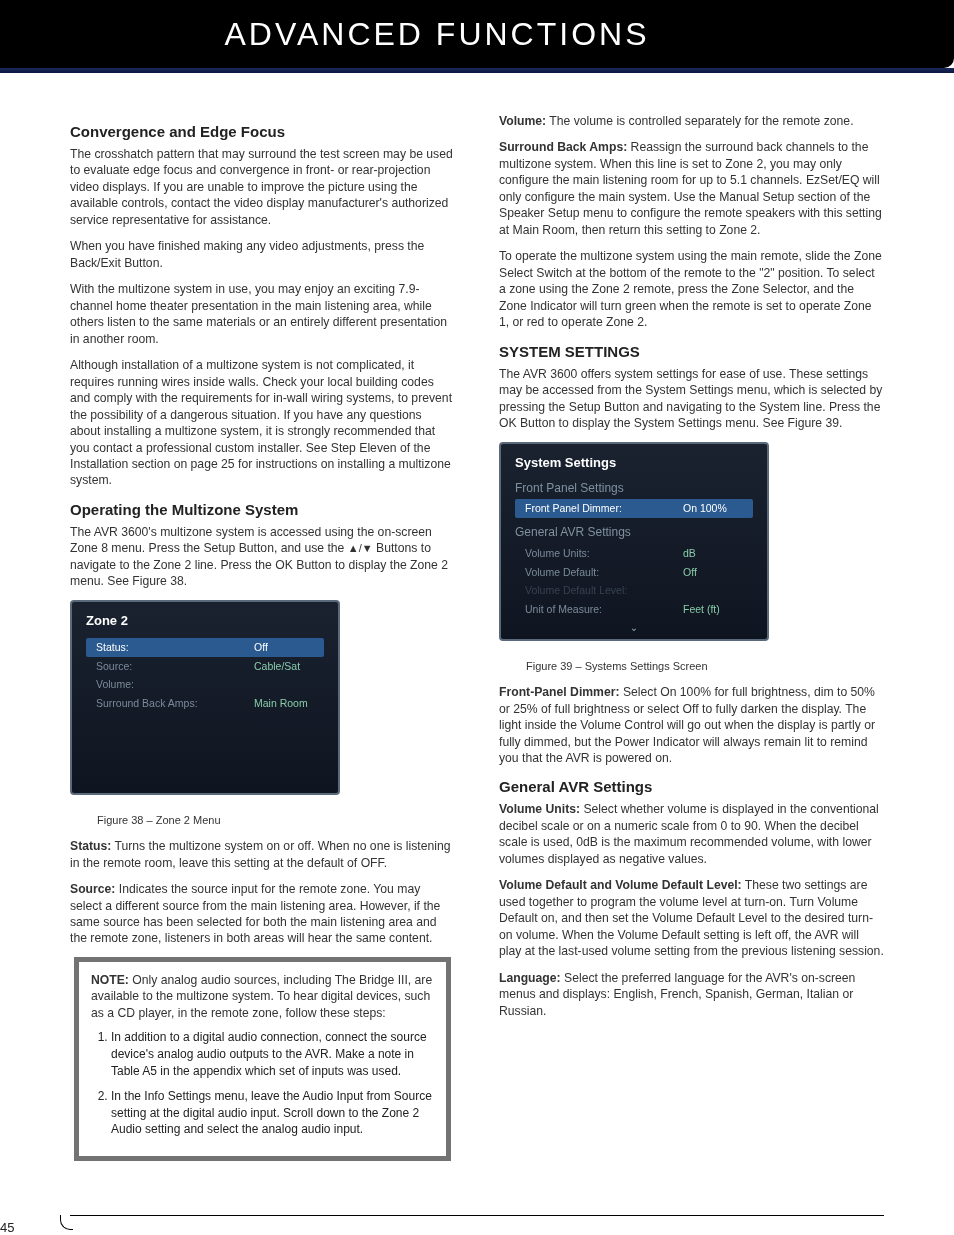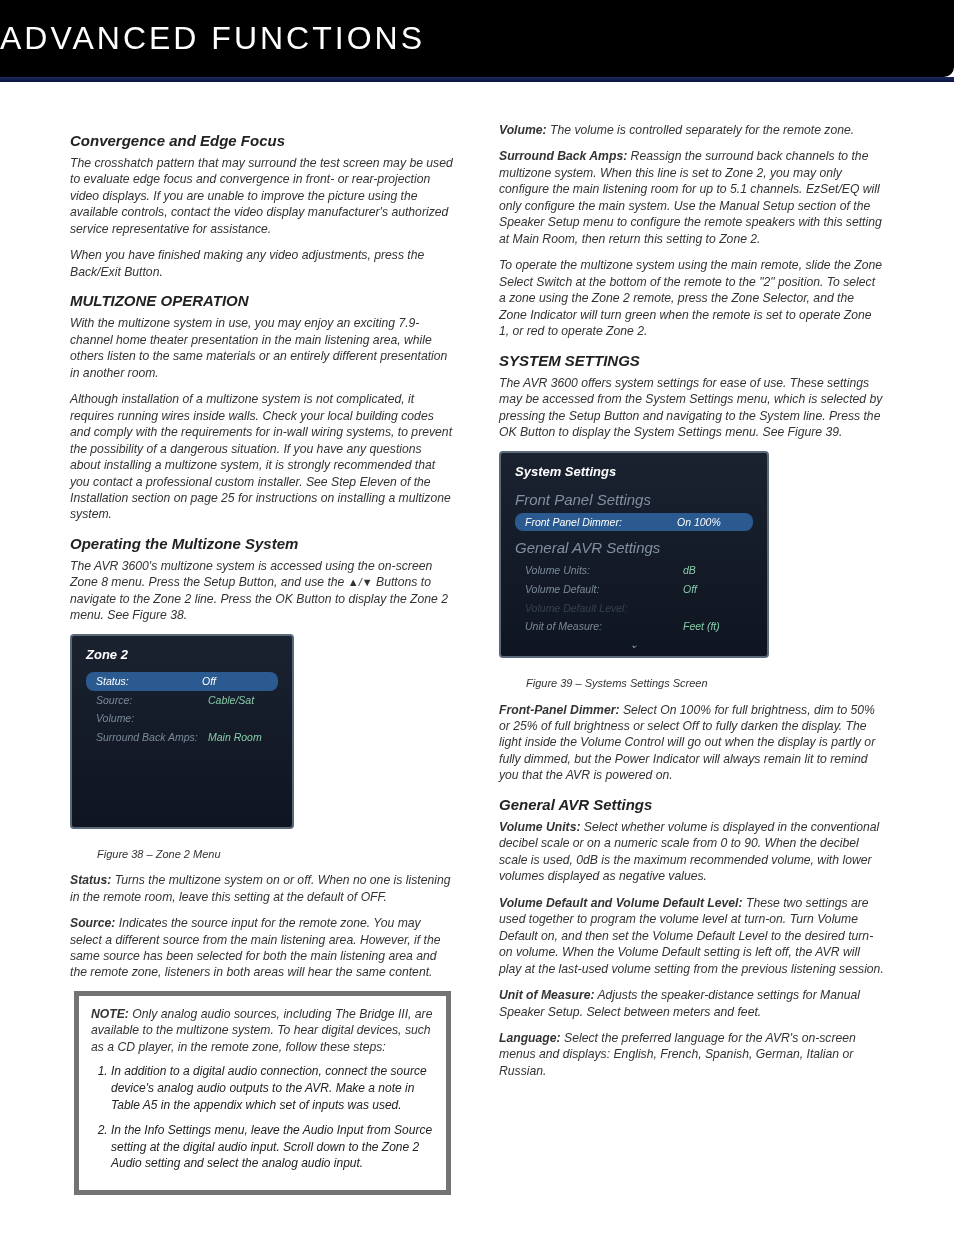--- a/index.html
+++ b/index.html
@@ -1,35 +1,35 @@
 <!DOCTYPE html>
 <html><head>
   <meta charset="utf-8">
   <style>
     * { box-sizing: border-box; margin: 0; padding: 0; }
     body { font-family: "Helvetica Neue", Arial, sans-serif; font-size: 13px; line-height: 1.4; color: #222; width: 954px; margin: 0 auto; background: #fff; }
-    .header-bar { background: #000; color: #fff; height: 77px; display: flex; align-items: center; justify-content: flex-start; padding-right: 80px; border-bottom-right-radius: 10px; position: relative; }
+    .header-bar { background: #000; color: #fff; height: 68px; display: flex; align-items: center; justify-content: center; padding-right: 80px; border-bottom-right-radius: 10px; position: relative; }
     .header-bar::after { content: ""; position: absolute; left: 0; right: 0; top: 0; height: 24px; background: linear-gradient(#0a1a3a,#001); opacity: 0; }
     .header-title { font-size: 32px; letter-spacing: 3px; font-weight: 300; font-family: Arial, sans-serif; }
     .header-underline { height: 5px; background: linear-gradient(#1a2a5a,#0a1540); margin-bottom: 40px; }
-    .page { display: flex; gap: 44px; padding: 0 70px; font-style: italic; }
+    .page { display: flex; gap: 44px; padding: 0 70px; }
     .col { flex: 1; min-width: 0; }
     h3.section { font-size: 15px; font-weight: 800; margin-top: 8px; margin-bottom: 4px; font-family: Arial, sans-serif; }
     p { margin-bottom: 10px; font-size: 12.2px; line-height: 1.35; color: #333; }
     .bold { font-weight: 800; }
     .note-box { border: 5px solid #737373; padding: 10px 12px; margin: 10px 4px; font-size: 12px; }
     .note-box p { margin-bottom: 8px; }
     .note-box ol { margin-left: 20px; font-size: 12px; }
     .note-box li { margin-bottom: 8px; }
     .fig-caption { font-size: 11px; color: #333; margin: 18px 0 10px 0; padding-left: 27px; }
     .osd { background: linear-gradient(#1a2230,#0f1520); border: 2px solid #5a6a7a; border-radius: 4px; padding: 10px 14px 20px 14px; color: #c8d4e0; font-size: 11px; font-family: Arial, sans-serif; margin: 6px 0; position: relative; }
     .osd .osd-title { color: #fff; font-size: 13px; font-weight: 600; margin-bottom: 8px; }
-    .osd .osd-sub { color: #8090a0; font-size: 15px; margin-bottom: 3px; }
+    .osd .osd-sub { color: #8090a0; font-size: 12px; margin-bottom: 3px; }
     .osd-row { display: flex; justify-content: space-between; padding: 2px 0 2px 10px; font-size: 10.5px; color: #7a8a9a; }
-    .osd-row.hl { background: #2a5a90; color: #fff; border-radius: 8px; padding-right: 6px; }
+    .osd-row.hl { background: #2a5a90; color: #fff; border-radius: 2px; }
     .osd-row.hl .val { color: #fff; }
     .osd-row .label { flex: 1; }
     .osd-row .val { color: #8ca; min-width: 70px; }
     .osd-chev { text-align: center; color: #8aa; font-size: 10px; margin-top: 2px; }
     .osd-spacer { height: 60px; }
     .arrow { font-size: 11px; }
     .footer-rule { border-top: 1px solid #000; margin: 44px 70px 0 70px; position: relative; }
     .footer-rule::before { content: ""; position: absolute; left: -10px; top: -1px; width: 12px; height: 14px; border-left: 1px solid #000; border-bottom: 1px solid #000; border-bottom-left-radius: 10px; border-top: none; border-right: none; }
     .page-no { text-align: left; font-size: 13px; padding: 3px 70px 0 0; }
   </style>
@@ -41,30 +41,29 @@
 </div>
 <div class="header-underline"></div>
 
 <div class="page">
 
   <div class="col">
     <h3 class="section">Convergence and Edge Focus</h3>
     <p>The crosshatch pattern that may surround the test screen may be used to evaluate edge focus and convergence in front- or rear-projection video displays. If you are unable to improve the picture using the available controls, contact the video display manufacturer's authorized service representative for assistance.</p>
     <p>When you have finished making any video adjustments, press the Back/Exit Button.</p>
 
-    <h3 class="section">MULTIZONE OPERATION</h3>
     <p>With the multizone system in use, you may enjoy an exciting 7.9-channel home theater presentation in the main listening area, while others listen to the same materials or an entirely different presentation in another room.</p>
     <p>Although installation of a multizone system is not complicated, it requires running wires inside walls. Check your local building codes and comply with the requirements for in-wall wiring systems, to prevent the possibility of a dangerous situation. If you have any questions about installing a multizone system, it is strongly recommended that you contact a professional custom installer. See Step Eleven of the Installation section on page 25 for instructions on installing a multizone system.</p>
 
     <h3 class="section">Operating the Multizone System</h3>
     <p>
       <span>The AVR 3600's multizone system is accessed using the on-screen Zone 8 menu. Press the Setup Button, and use the </span><span class="arrow">▲/▼</span><span> Buttons to navigate to the Zone 2 line. Press the OK Button to display the Zone 2 menu. See Figure 38.</span>
     </p>
 
-    <div class="osd" style="width:224px">
+    <div class="osd" style="width:270px">
       <div class="osd-title">Zone 2</div>
       <div class="osd-row hl">
         <span class="label">Status:</span>
         <span class="val">Off</span>
       </div>
       <div class="osd-row">
         <span class="label">Source:</span>
         <span class="val">Cable/Sat</span>
       </div>
       <div class="osd-row">
@@ -125,19 +124,18 @@
       </div>
       <div class="osd-chev">⌄</div>
     </div>
     <div class="fig-caption">Figure 39 – Systems Settings Screen</div>
 
     <p><span class="bold">Front-Panel Dimmer:</span><span> Select On 100% for full brightness, dim to 50% or 25% of full brightness or select Off to fully darken the display. The light inside the Volume Control will go out when the display is partly or fully dimmed, but the Power Indicator will always remain lit to remind you that the AVR is powered on.</span></p>
 
     <h3 class="section">General AVR Settings</h3>
     <p><span class="bold">Volume Units:</span><span> Select whether volume is displayed in the conventional decibel scale or on a numeric scale from 0 to 90. When the decibel scale is used, 0dB is the maximum recommended volume, with lower volumes displayed as negative values.</span></p>
     <p><span class="bold">Volume Default and Volume Default Level:</span><span> These two settings are used together to program the volume level at turn-on. Turn Volume Default on, and then set the Volume Default Level to the desired turn-on volume. When the Volume Default setting is left off, the AVR will play at the last-used volume setting from the previous listening session.</span></p>
-    <p><span class="bold">Unit of Measure:</span><span> Adjusts the speaker-distance settings for Manual Speaker Setup. Select between meters and feet.</span></p>
     <p><span class="bold">Language:</span><span> Select the preferred language for the AVR's on-screen menus and displays: English, French, Spanish, German, Italian or Russian.</span></p>
   </div>
 </div>
 
 <div class="footer-rule"></div>
 <div class="page-no">45</div>
 
 </body></html>

